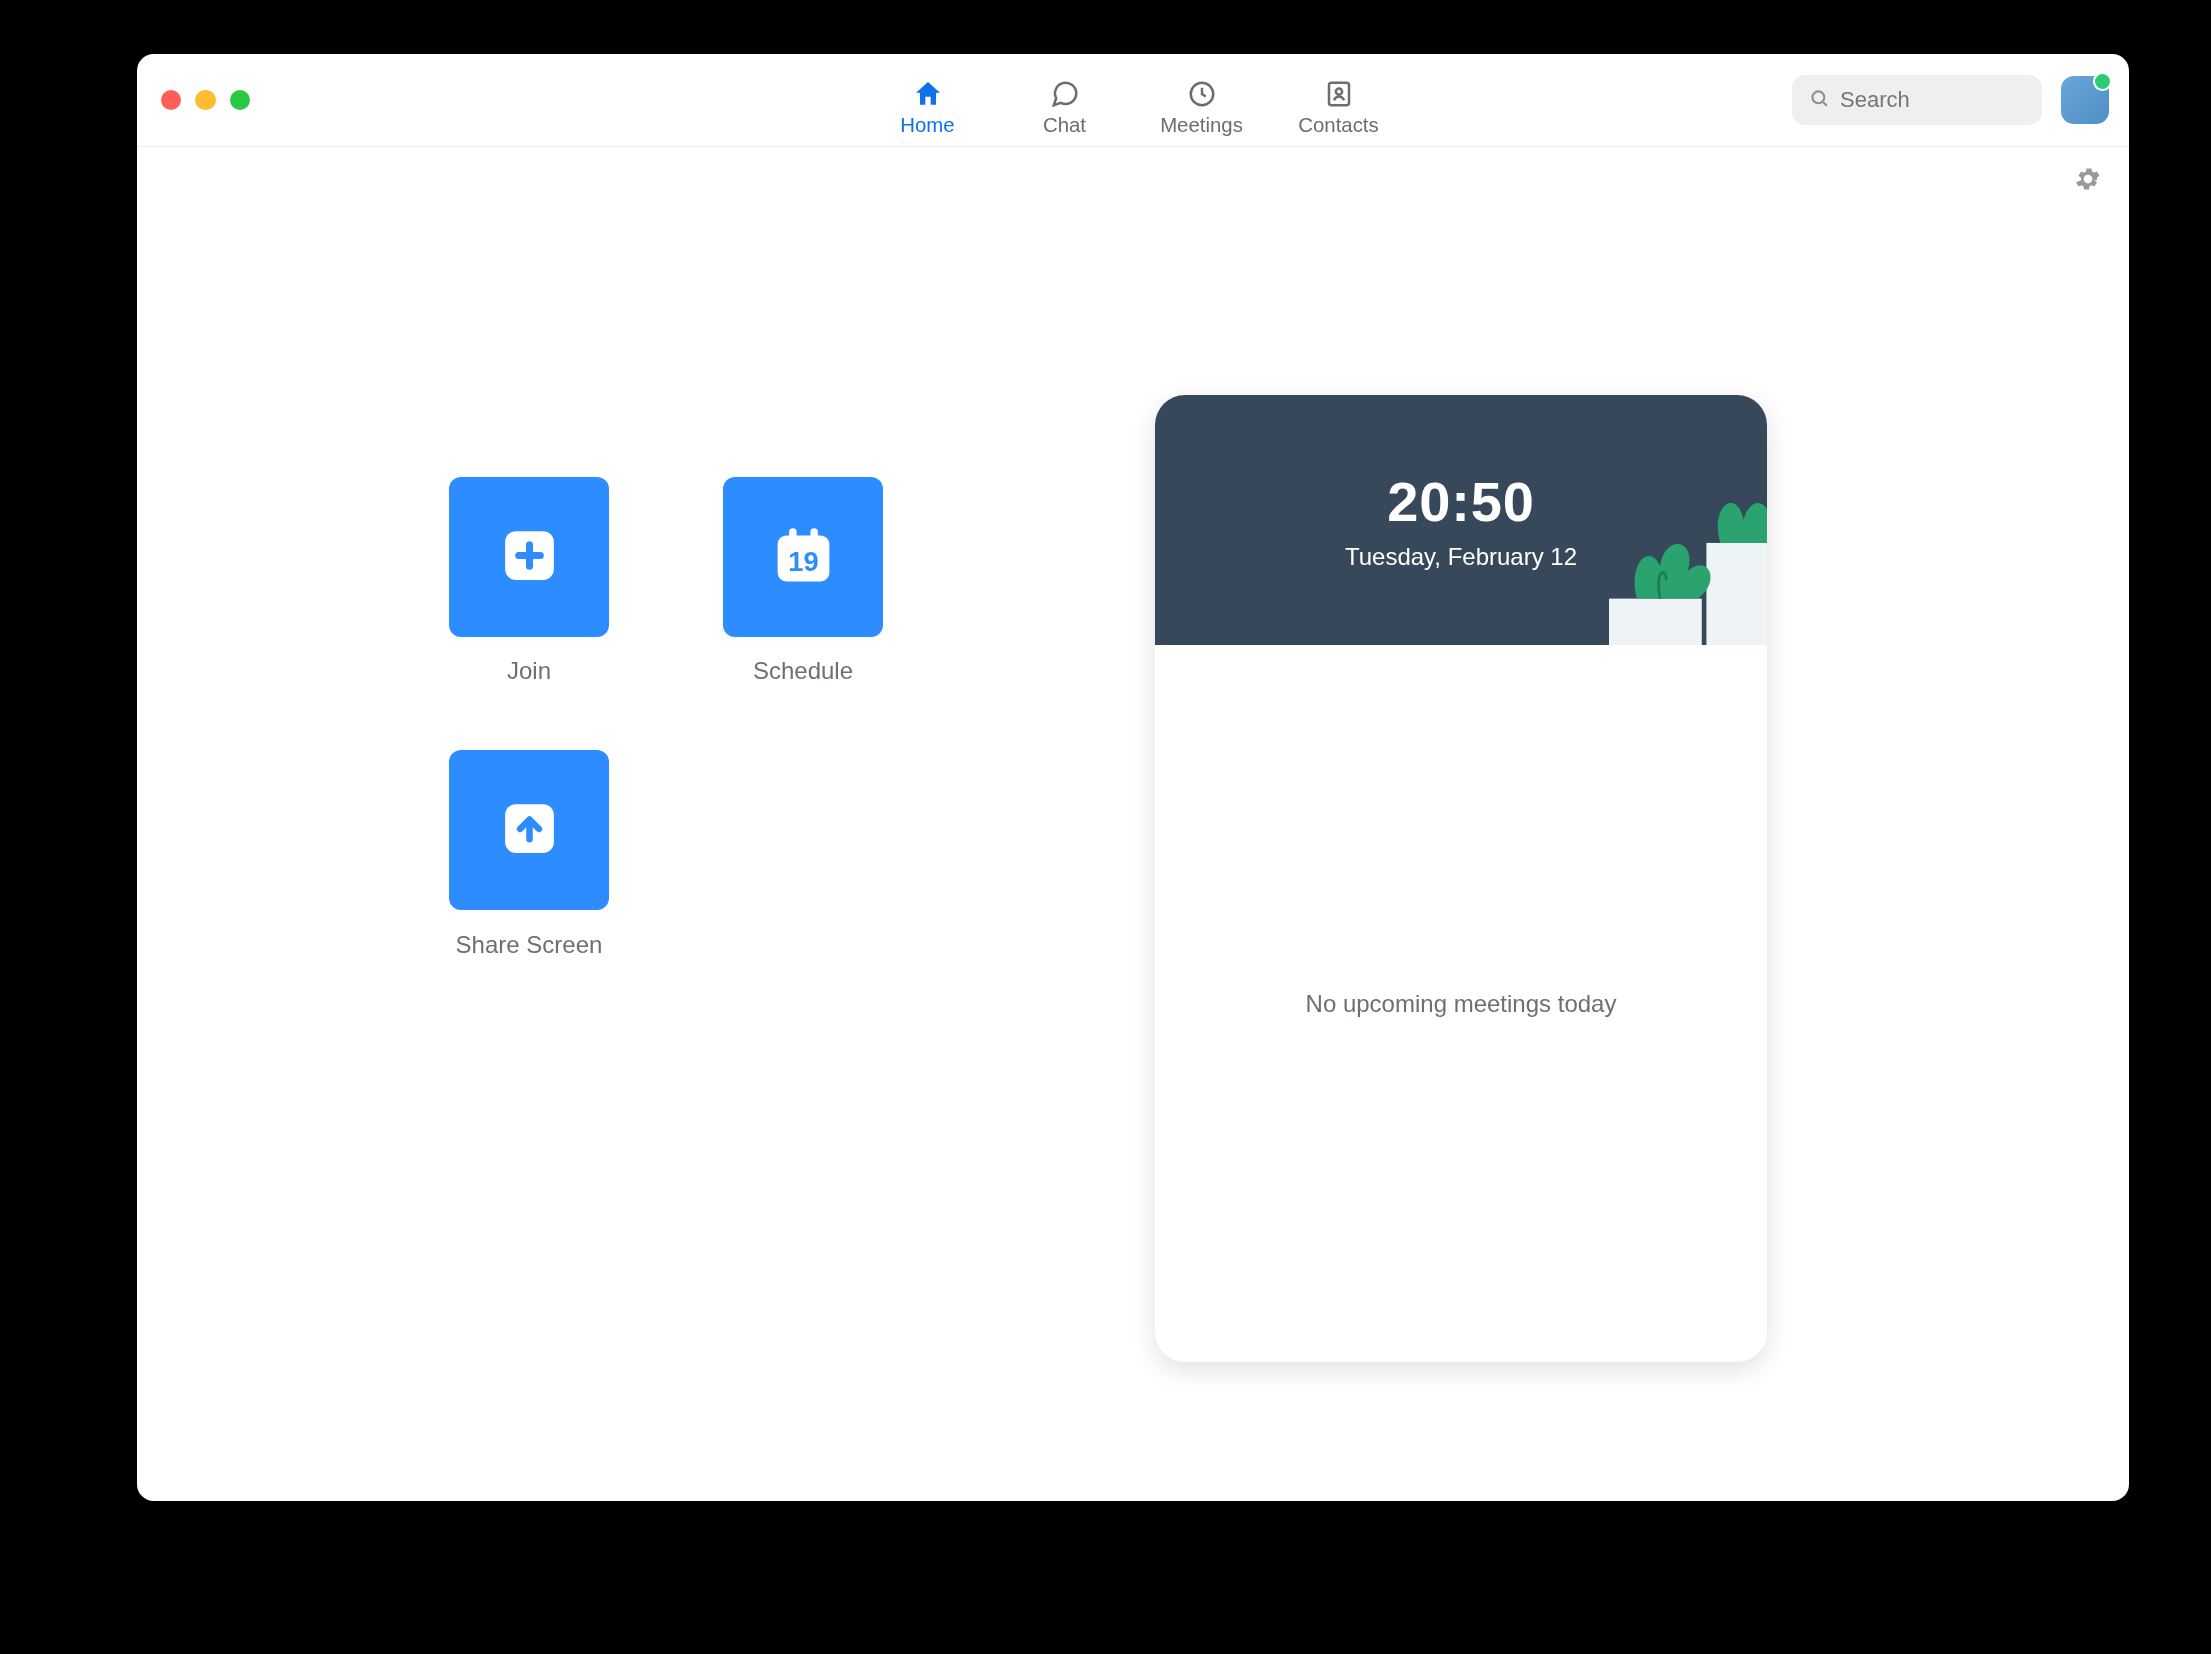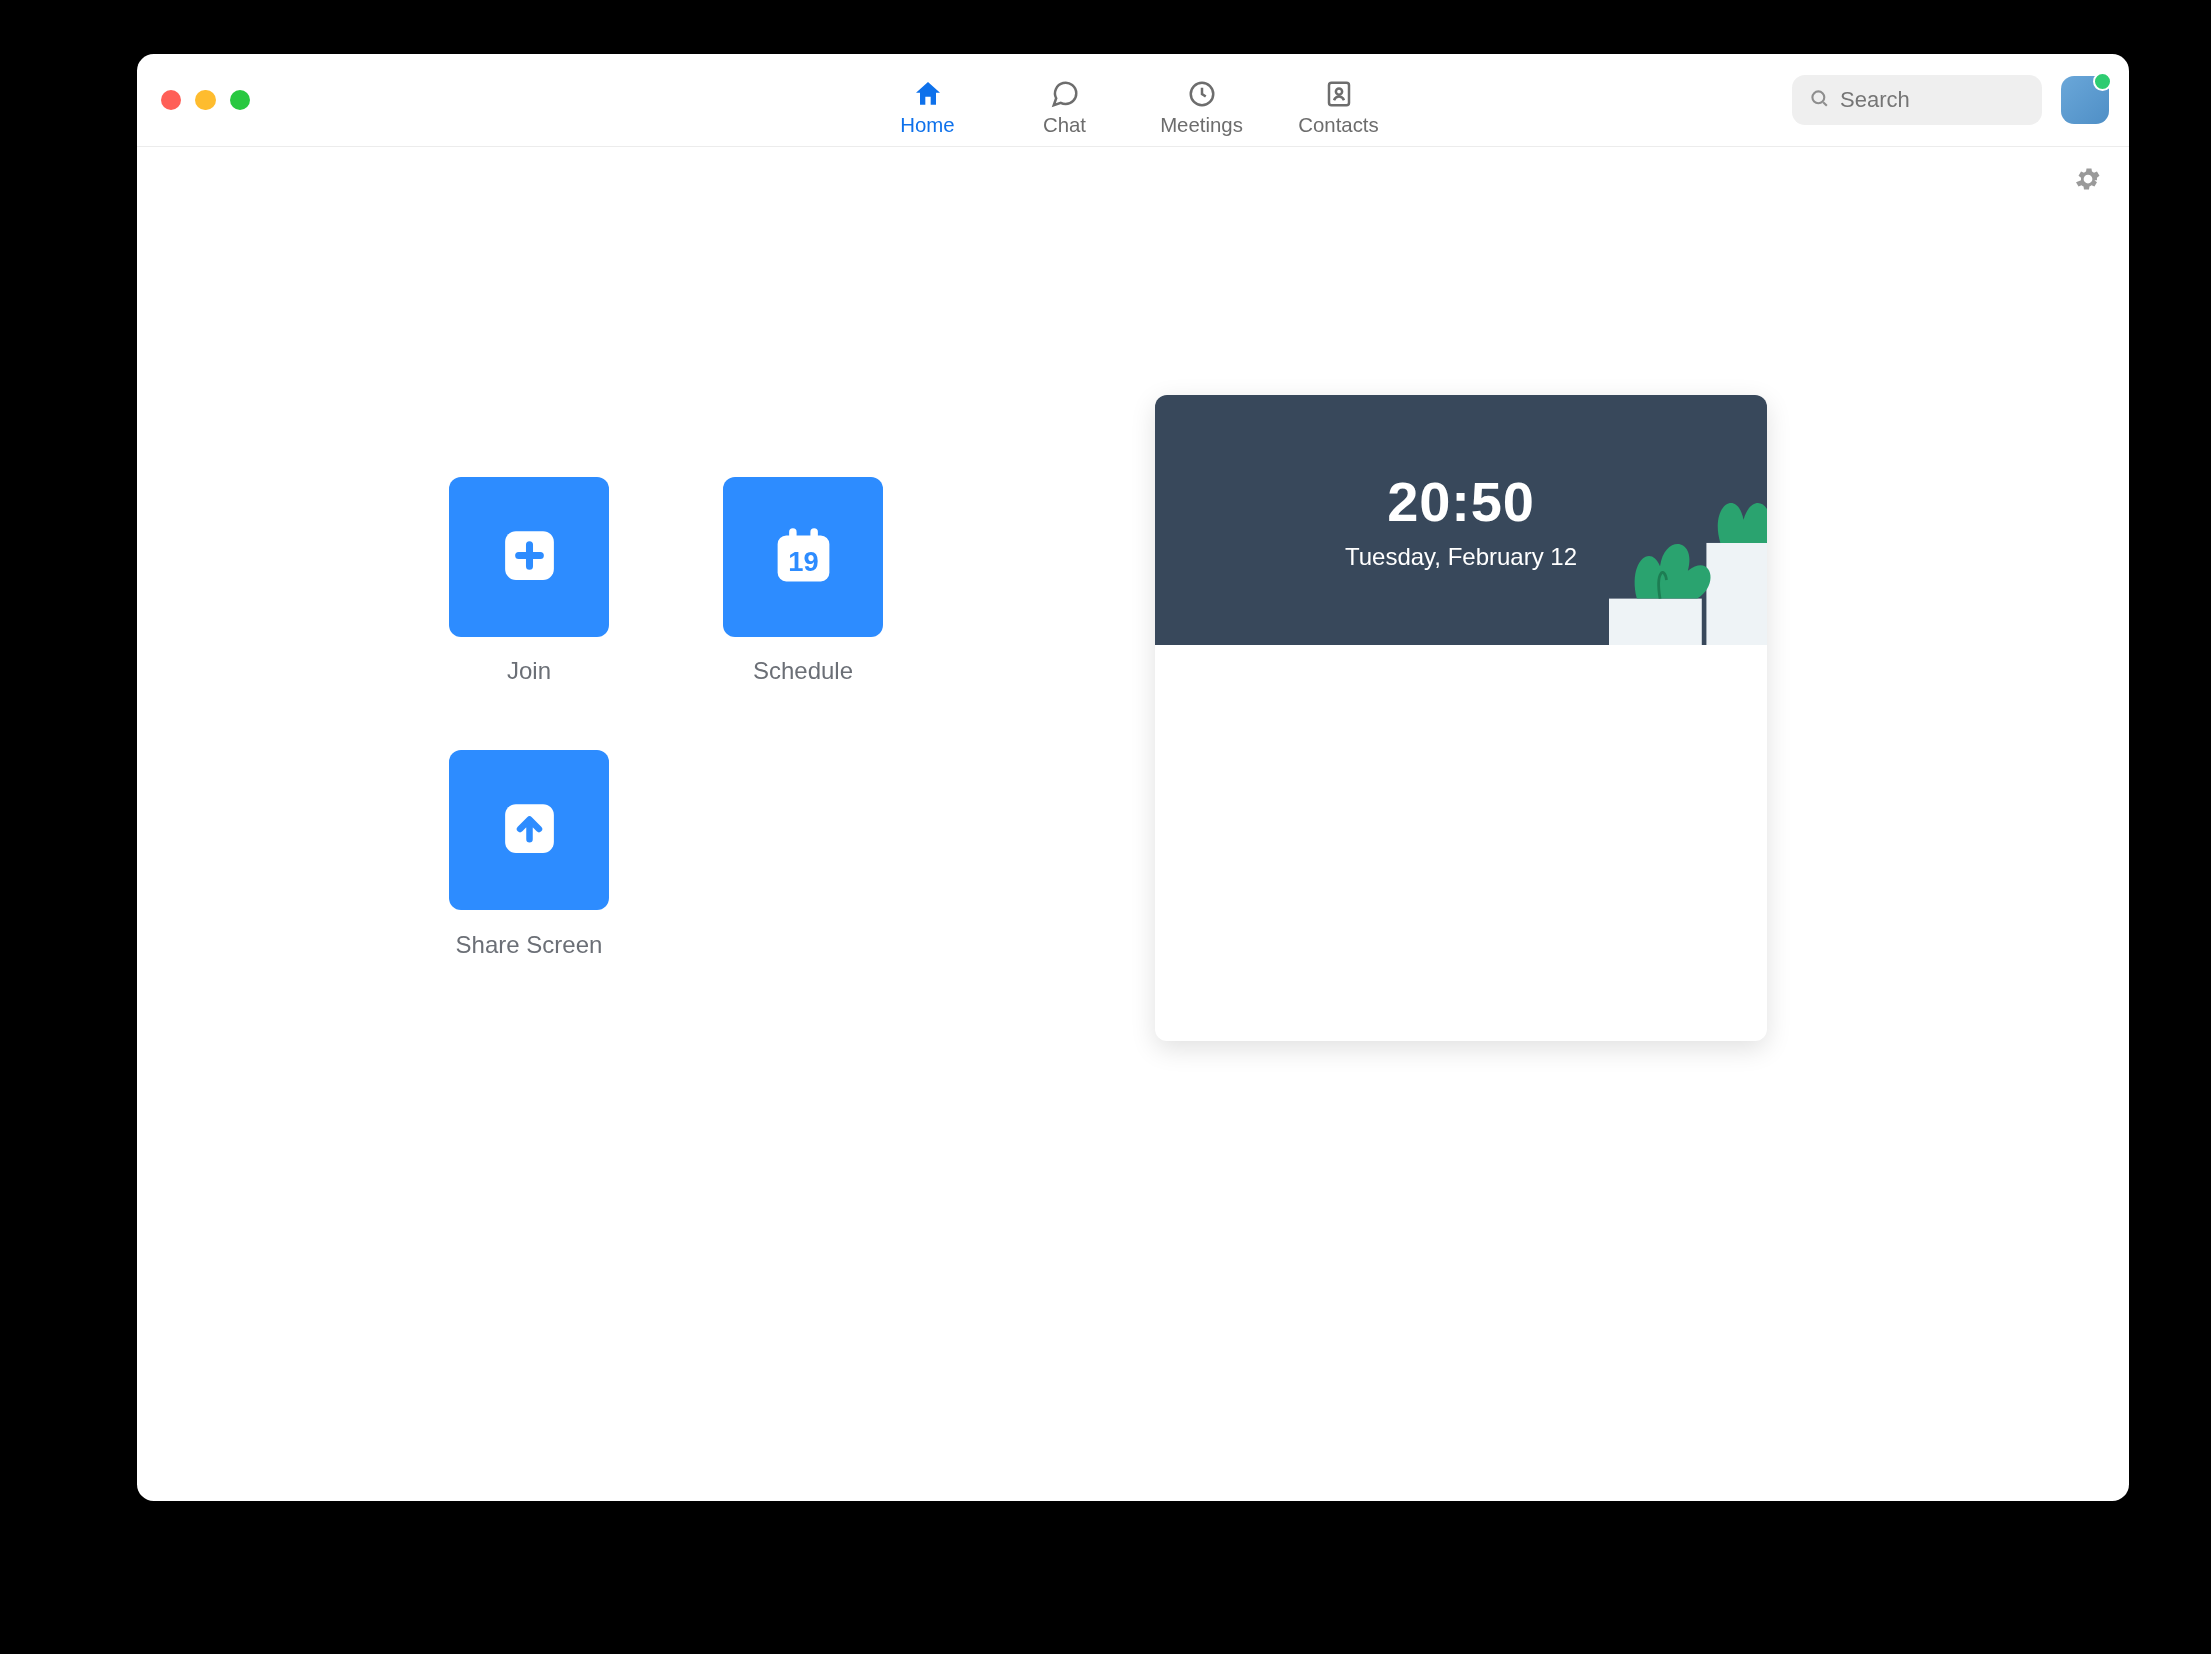--- a/index.html
+++ b/index.html
@@ -126,23 +126,23 @@
   .sq-blue { background: #2d8cff; }
   .action-label {
     display:flex; align-items:center; gap:9.3px;
     color:#6b6f76; font-size:24px;
   }
   .chev { width:16.7px; height:16.7px; }
 
   .panel {
     position: absolute;
     left: 1018px; top: 248px;
-    width: 612px; height: 646px;
+    width: 612px; height: 967px;
     background: #fff;
-    border-radius: 12px;
+    border-radius: 30px;
     box-shadow: 0 7.4px 26px rgba(0,0,0,0.12);
     overflow: hidden;
   }
   .panel-header {
     height: 250px;
     background: #38485b;
     position: relative;
     display:flex; flex-direction:column; align-items:center; justify-content:center;
     color:#fff;
   }
@@ -286,17 +286,20 @@
         <div class="plant">
           <svg width="167" height="167" viewBox="0 0 180 180">
             <rect x="105" y="70" width="75" height="110" fill="#eef3f6"></rect>
             <rect x="0" y="130" width="100" height="60" fill="#eef3f6"></rect>
             <path d="M30 130 C20 90 45 70 55 95 C60 60 95 65 85 100 C110 80 120 115 95 130 Z" fill="#2aa36f"></path>
             <path d="M120 70 C108 30 138 10 145 45 C155 10 185 30 170 70 Z" fill="#2aa36f"></path>
             <path d="M55 130 C50 100 60 95 62 110" stroke="#1d7d53" stroke-width="3" fill="none"></path>
           </svg>
         </div>
       </div>
+      <div class="panel-body">
+        <span>No upcoming meetings today</span>
+      </div>
     </div>
 
   </div>
 </div>
 
 
 </body></html>

